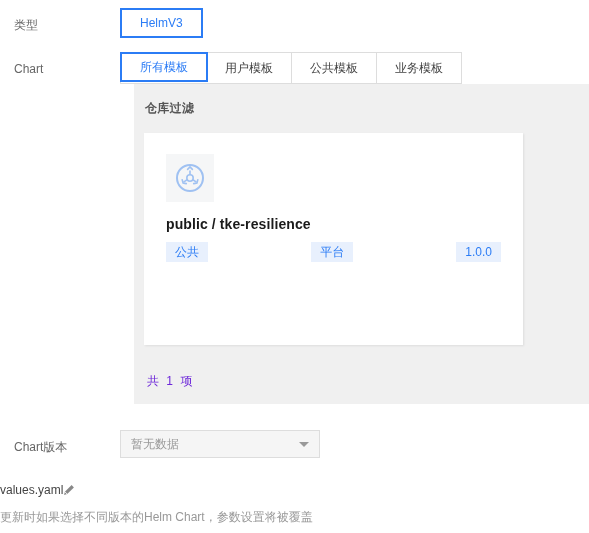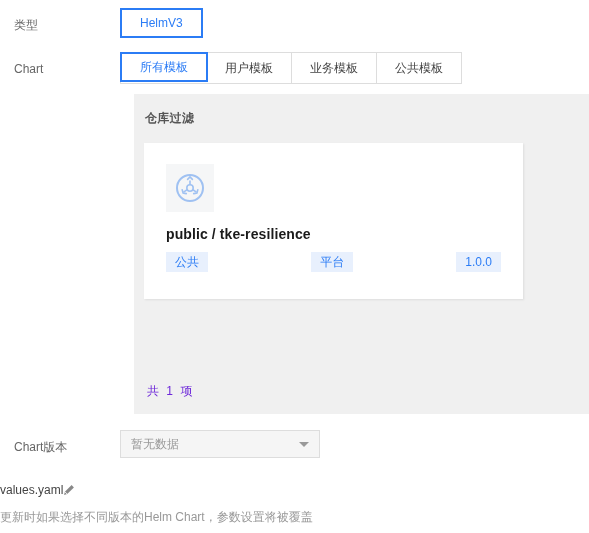--- a/index.html
+++ b/index.html
@@ -80,40 +80,40 @@
   #type-group .seg-btn.active { margin: 0; }
 
   
   #row-chart { top: 52px; }
   #row-chart .form-label { padding-top: 7px; }
 
   
   .repo-panel {
     position: absolute;
     left: 134px;
-    top: 94px;
+    top: 84px;
     width: 455px;
     height: 320px;
     background: #f0f0f0;
     box-sizing: border-box;
   }
   .repo-panel-title {
     font-size: 12px;
     color: #555;
     padding: 16px 0 0 11px;
     font-weight: bold;
     letter-spacing: .3px;
   }
 
   .chart-card {
     position: absolute;
     left: 10px;
     top: 49px;
     width: 379px;
-    height: 156px;
+    height: 212px;
     background: #ffffff;
     box-sizing: border-box;
     box-shadow: 1px 1px 2px rgba(0,0,0,0.08);
     cursor: pointer;
   }
 
   .chart-card-inner { padding: 21px 22px 0 22px; }
 
   .chart-icon {
     width: 48px;
@@ -218,22 +218,22 @@
     </div>
   </div>
 </div>
 
 <div class="form-row" id="row-chart">
   <div class="form-label">Chart</div>
   <div class="form-control">
     <div class="segmented">
       <div class="seg-btn active">所有模板</div>
       <div class="seg-btn">用户模板</div>
+      <div class="seg-btn">公共模板</div>
       <div class="seg-btn">业务模板</div>
-      <div class="seg-btn">公共模板</div>
     </div>
   </div>
 </div>
 
 <div class="repo-panel">
   <div class="repo-panel-title">仓库过滤</div>
 
   <div class="chart-card">
     <div class="chart-card-inner">
       <div class="chart-icon">

